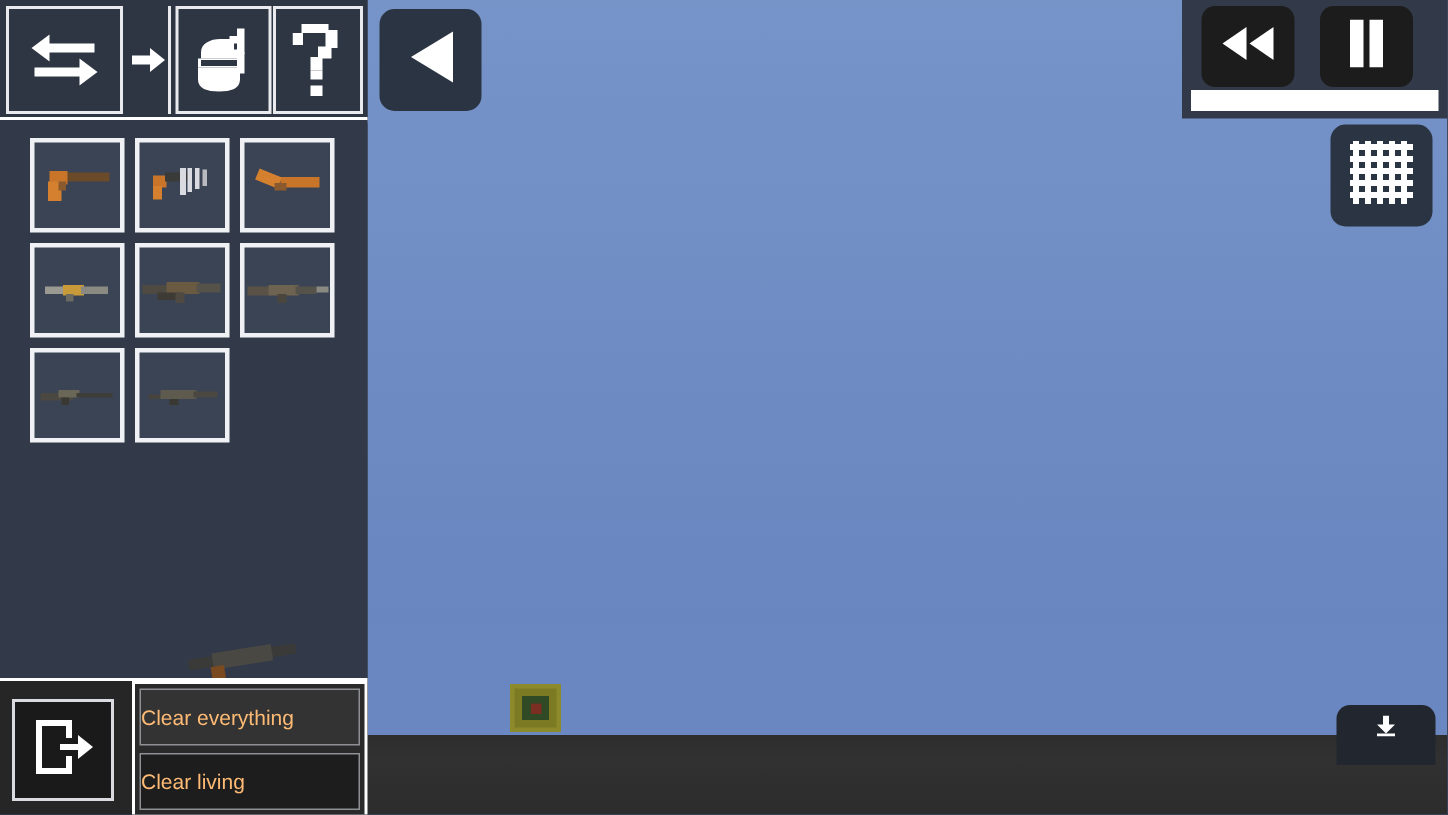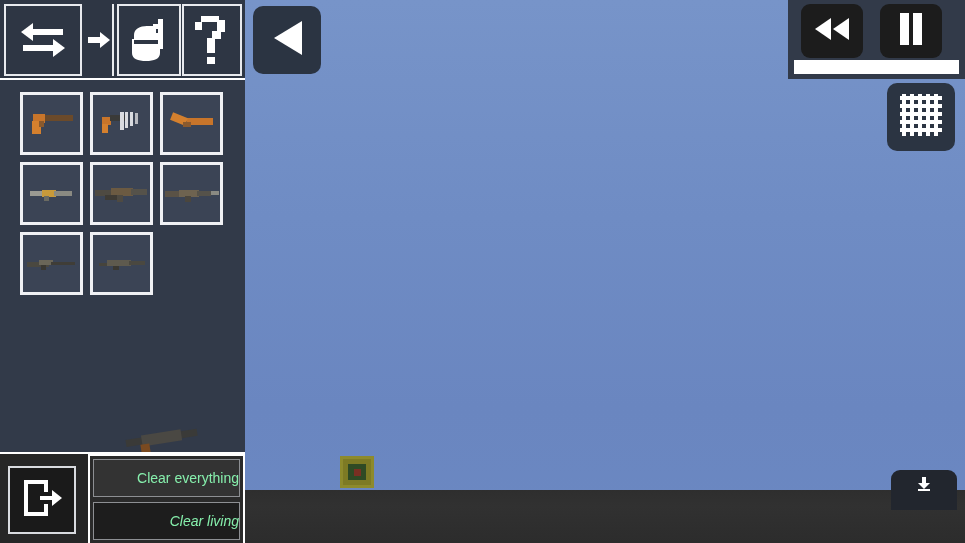--- a/index.html
+++ b/index.html
@@ -134,27 +134,27 @@
     left: 88px; top: 0px;
     width: 157px; height: 91px;
     border: 2px solid #ffffff;
     background: #2a2a2a;
     padding: 3px;
   }
   .clear-btn {
     width: 100%; height: 38px;
     background: #333333;
     border: 1px solid #8d8f93;
-    color: #86efac;
+    color: #fdba74;
     font-size: 14px;
-    display: flex; align-items: center; justify-content: flex-end;
+    display: flex; align-items: center; justify-content: flex-start;
     cursor: pointer;
     margin-bottom: 5px;
   }
-  .clear-btn.second { background: #1d1d1d; margin-bottom: 0; font-style: italic; }
+  .clear-btn.second { background: #1d1d1d; margin-bottom: 0; }
 
   
   #drag-weapon {
     position: absolute;
     left: 118px; top: 430px;
     width: 80px; height: 22px;
     transform: rotate(-9deg);
     pointer-events: none;
   }
   #drag-weapon .barrel {

